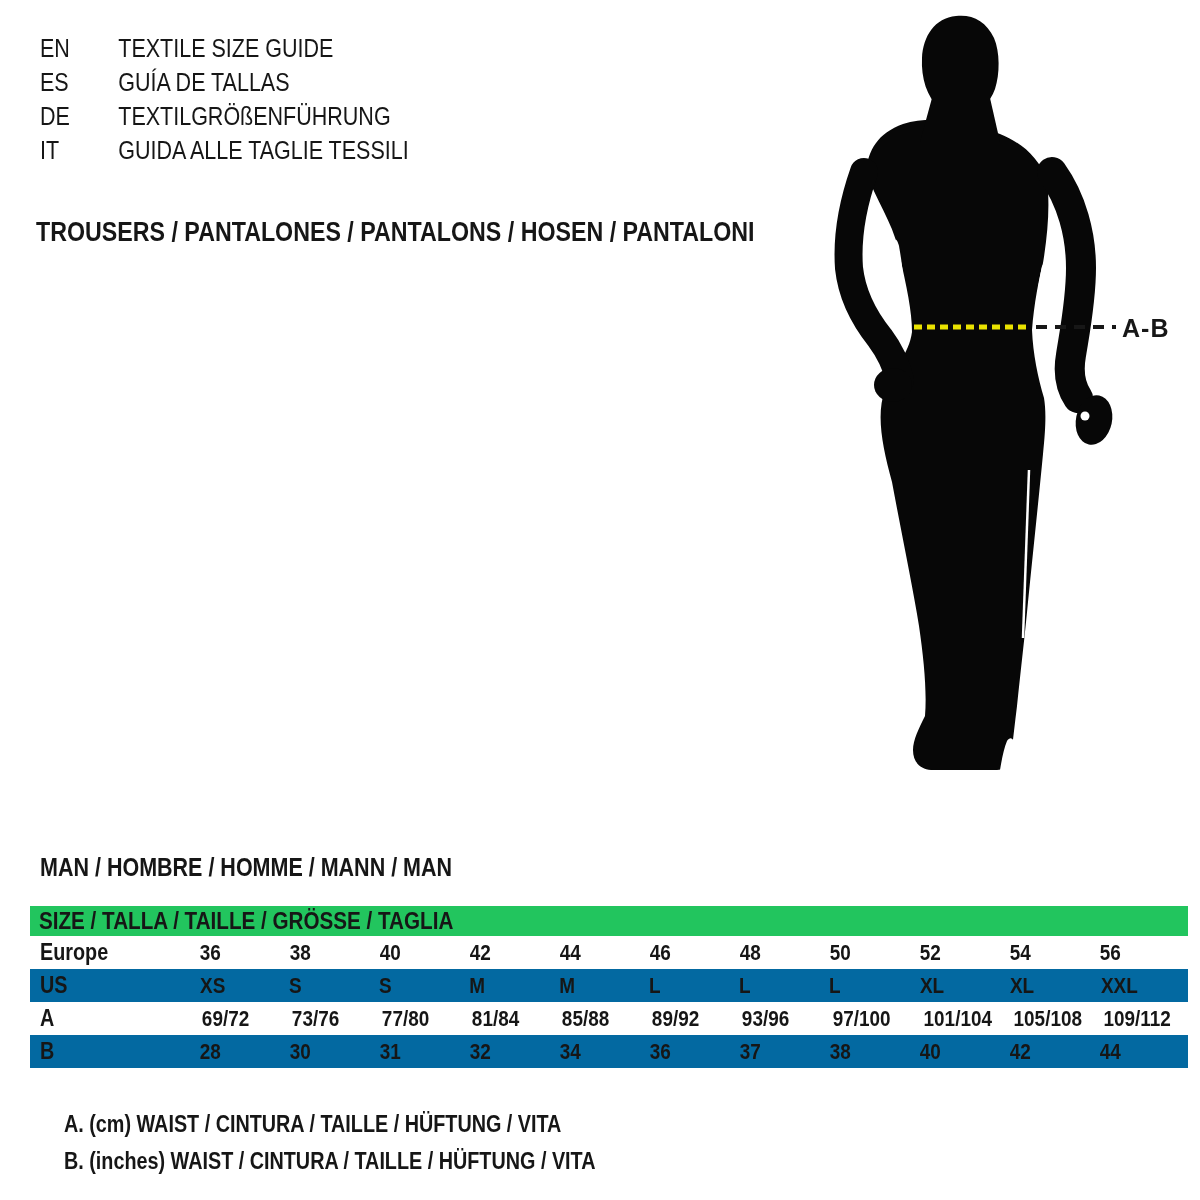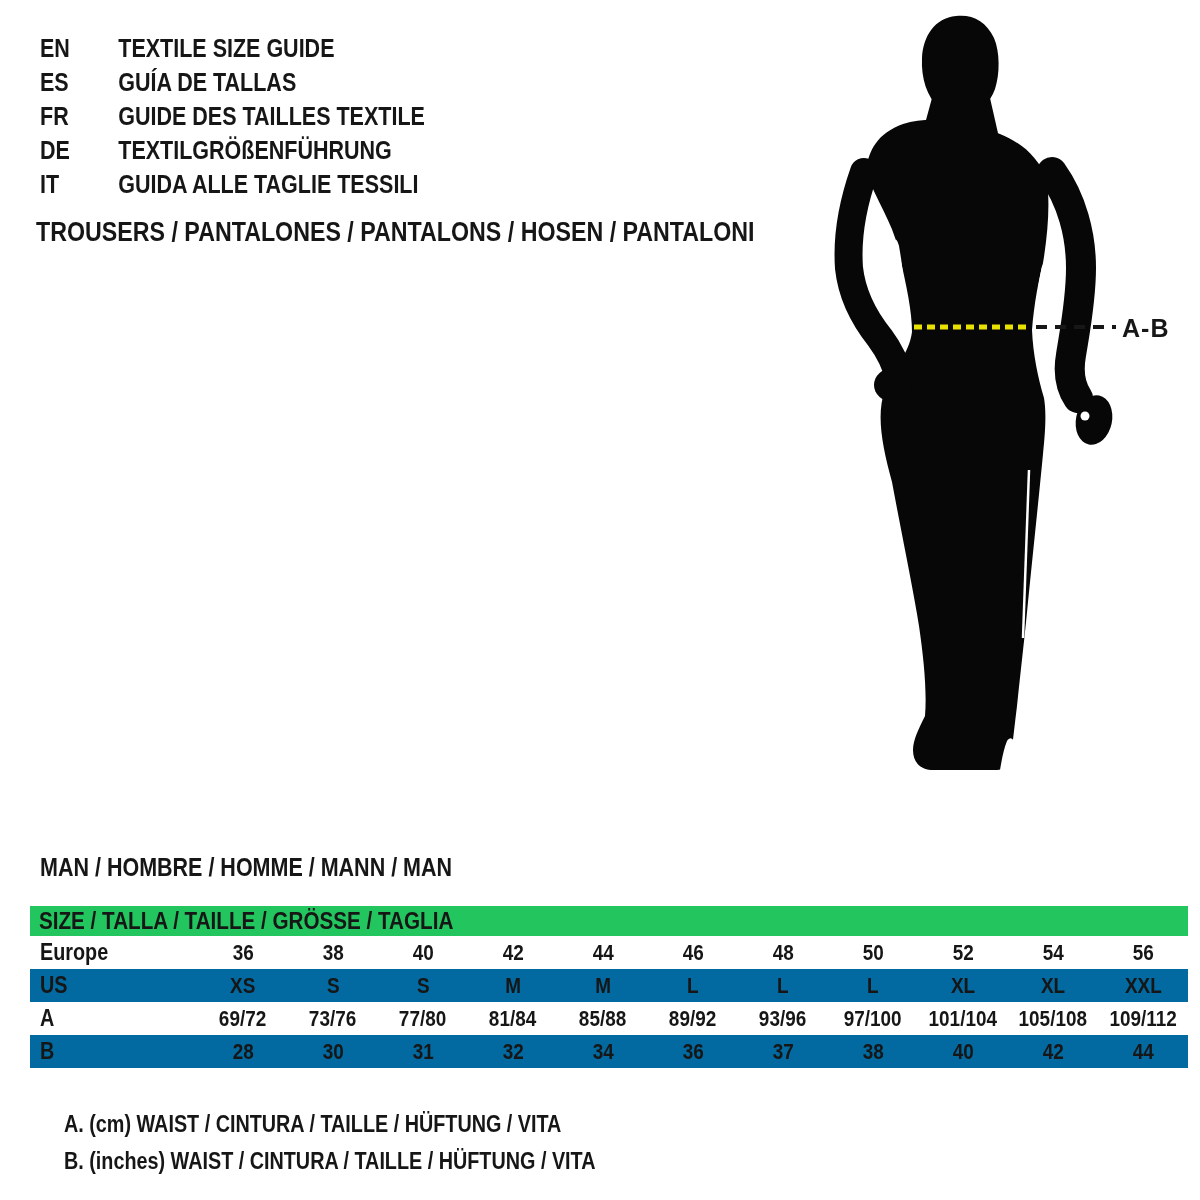--- a/index.html
+++ b/index.html
@@ -4,57 +4,54 @@
 <style>
   html,body{margin:0;padding:0;}
   body{
     width:1200px;height:1200px;position:relative;overflow:hidden;
     background:#ffffff;color:#161616;
     font-family:"Liberation Sans",sans-serif;
   }
   .cond{display:inline-block;transform:scaleX(0.86);transform-origin:0 50%;white-space:nowrap;}
   .condc{display:inline-block;transform:scaleX(0.86);transform-origin:50% 50%;white-space:nowrap;}
 
-  #langs{position:absolute;left:40px;top:31px;font-weight:bold;font-size:25px;}
+  #langs{position:absolute;left:40px;top:31px;font-weight:normal;font-size:25px;}
   .lang-row{height:34px;line-height:34px;}
   .lang-code{display:inline-block;width:91px;}
 
   #category{position:absolute;left:36px;top:217px;font-weight:bold;font-size:27px;line-height:30px;}
 
   #figure-wrap{position:absolute;left:820px;top:0;width:380px;height:800px;}
 
   #man-heading{position:absolute;left:40px;top:853px;font-weight:bold;font-size:25px;line-height:28px;}
 
   #size-table{
     position:absolute;left:30px;top:906px;width:1158px;
     border-collapse:collapse;table-layout:fixed;font-weight:bold;
   }
   #size-table th{
     height:30px;background:#22c55e;text-align:left;padding:0 0 0 9px;
     font-size:24px;font-weight:bold;
   }
-  #size-table td{height:33px;text-align:center;padding:0;font-size:22px;}
+  #size-table td{height:33px;padding:0;font-size:22px;}
   #size-table td.row-label{text-align:left;padding-left:10px;font-size:23px;margin-top:28px;}
   #size-table tr.alt{background:#0369a1;}
 
   #footnotes{position:absolute;left:40px;top:1106px;font-weight:bold;font-size:23px;margin-left:24px;}
   .foot-line{height:37px;line-height:37px;}
 </style>
 </head>
 <body>
 
 <div id="langs">
   <div class="lang-row">
     <span class="cond"><span class="lang-code">EN</span><span>TEXTILE SIZE GUIDE</span></span>
   </div>
   <div class="lang-row">
     <span class="cond"><span class="lang-code">ES</span><span>GUÍA DE TALLAS</span></span>
-  </div>
-  <div class="lang-row">
-    <span class="cond"><span class="lang-code">FR</span><span>GUIDE DES TAILLES TEXTILE</span></span>
   </div>
   <div class="lang-row">
     <span class="cond"><span class="lang-code">DE</span><span>TEXTILGRÖßENFÜHRUNG</span></span>
   </div>
   <div class="lang-row">
     <span class="cond"><span class="lang-code">IT</span><span>GUIDA ALLE TAGLIE TESSILI</span></span>
   </div>
 </div>
 
 <div id="category">

